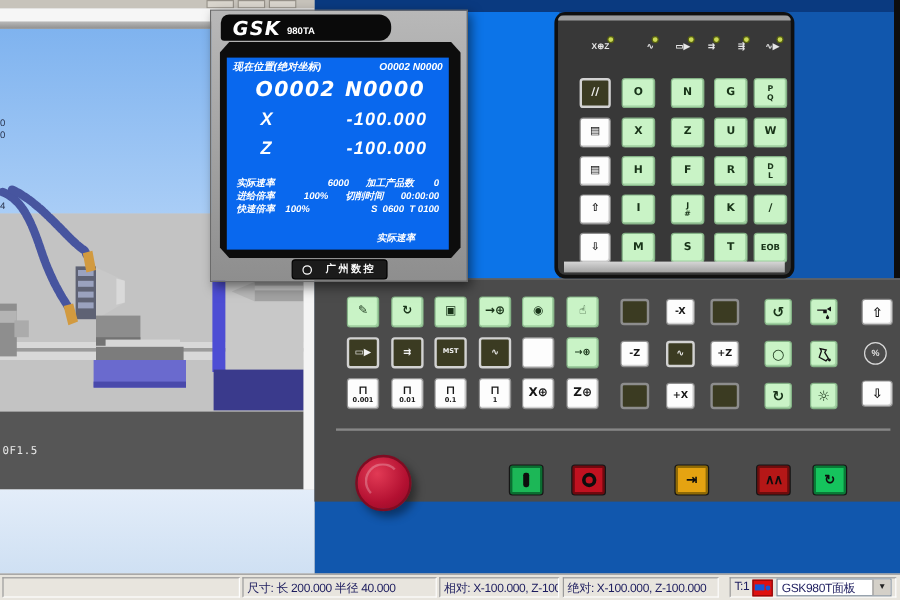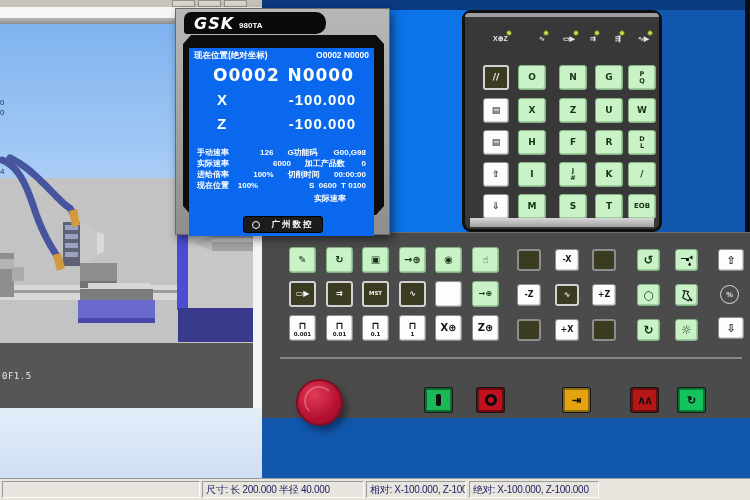--- a/index.html
+++ b/index.html
@@ -32,21 +32,21 @@
   #gsk-window{left:175px;top:8px;width:215px;height:227px;z-index:30;
               background:linear-gradient(#b8b8b8,#8e8e8e);border:1px solid #6a6a6a;box-sizing:border-box;
               box-shadow:3px 4px 9px rgba(0,0,0,.5);}
   #gsk-logo{position:absolute;left:8px;top:3px;width:142px;height:22px;background:#0a0a0a;
             border-radius:7px 10px 10px 3px;display:flex;align-items:center;padding-left:10px;box-sizing:border-box;}
   #gsk-logo .brand{color:#fff;font-weight:bold;font-style:italic;font-size:16px;letter-spacing:1px;
                    font-family:"DejaVu Sans",sans-serif;}
   #gsk-logo .model{color:#fff;font-weight:bold;font-size:8px;margin-left:5px;margin-top:5px;}
   #crt{position:absolute;left:7px;top:26px;width:201px;height:180px;background:#0d0d0d;
        clip-path:polygon(4% 0,96% 0,100% 5%,100% 95%,96% 100%,4% 100%,0 95%,0 5%);}
-  #gsk-screen{position:absolute;left:13px;top:39px;width:185px;height:188px;background:#0968ee;color:#fff;}
+  #gsk-screen{position:absolute;left:13px;top:39px;width:185px;height:160px;background:#0968ee;color:#fff;font-style:italic;}
   .scr-header{position:absolute;left:0;top:2px;width:100%;display:flex;justify-content:space-between;
               padding:0 5px;box-sizing:border-box;font-size:8.5px;font-weight:bold;}
   .scr-prog{position:absolute;left:0;top:17px;width:100%;display:flex;justify-content:space-between;
             padding:0 20px 0 24px;box-sizing:border-box;font-size:17px;font-weight:bold;
             font-family:"DejaVu Sans",sans-serif;letter-spacing:1px;}
   .scr-axis{position:absolute;left:0;width:100%;display:flex;justify-content:space-between;
             padding:0 18px 0 28px;box-sizing:border-box;font-size:15px;font-weight:bold;letter-spacing:1px;}
   #axis-x{top:43px;} #axis-z{top:67px;}
   .scr-info{position:absolute;left:8px;right:8px;top:99px;font-size:8px;font-weight:bold;line-height:11px;}
   .irow{display:flex;white-space:pre;}
@@ -453,44 +453,51 @@
       <div class="scr-axis" id="axis-x">
         <span>X</span>
         <span>-100.000</span>
       </div>
       <div class="scr-axis" id="axis-z">
         <span>Z</span>
         <span>-100.000</span>
       </div>
       <div class="scr-info">
         <div class="irow">
-          <span class="l1">手动速率</span><span class="v1">126</span>
-          <span class="l2">G功能码</span><span class="v2">G00,G98</span>
-        </div>
-        <div class="irow">
           <span class="l1">实际速率</span><span class="v1">6000</span>
           <span class="l2">加工产品数</span><span class="v2">0</span>
         </div>
         <div class="irow">
           <span class="l1">进给倍率</span><span class="v1">100%</span>
           <span class="l2">切削时间</span><span class="v2">00:00:00</span>
         </div>
         <div class="irow">
-          <span class="l1">现在位置</span><span class="v1">100%</span>
+          <span class="l1">快速倍率</span><span class="v1">100%</span>
           <span class="l2"></span><span class="v2">S  0600  T 0100</span>
         </div>
       </div>
       <div class="scr-mode">实际速率</div>
     </div>
     <div id="gsk-badge">
       <span class="badge-dot"></span>
       <span>广州数控</span>
     </div>
   </div>
 
   <div class="abs" id="status-bar">
     <div class="sb-seg" id="sb-empty"></div>
     <div class="sb-seg" id="sb-size">尺寸: 长 200.000 半径  40.000</div>
     <div class="sb-seg" id="sb-rel">相对: X-100.000, Z-100.000</div>
     <div class="sb-seg" id="sb-abs">绝对: X-100.000, Z-100.000</div>
+    <div class="sb-seg" id="sb-right">
+      <span>T:1</span>
+      <span id="tool-icon">
+        <span class="shank"></span>
+        <span class="tipdot"></span>
+      </span>
+      <div id="panel-combo">
+        <span>GSK980T面板</span>
+        <span id="combo-arrow">▼</span>
+      </div>
+    </div>
   </div>
 
 </div>
 
 </body></html>

